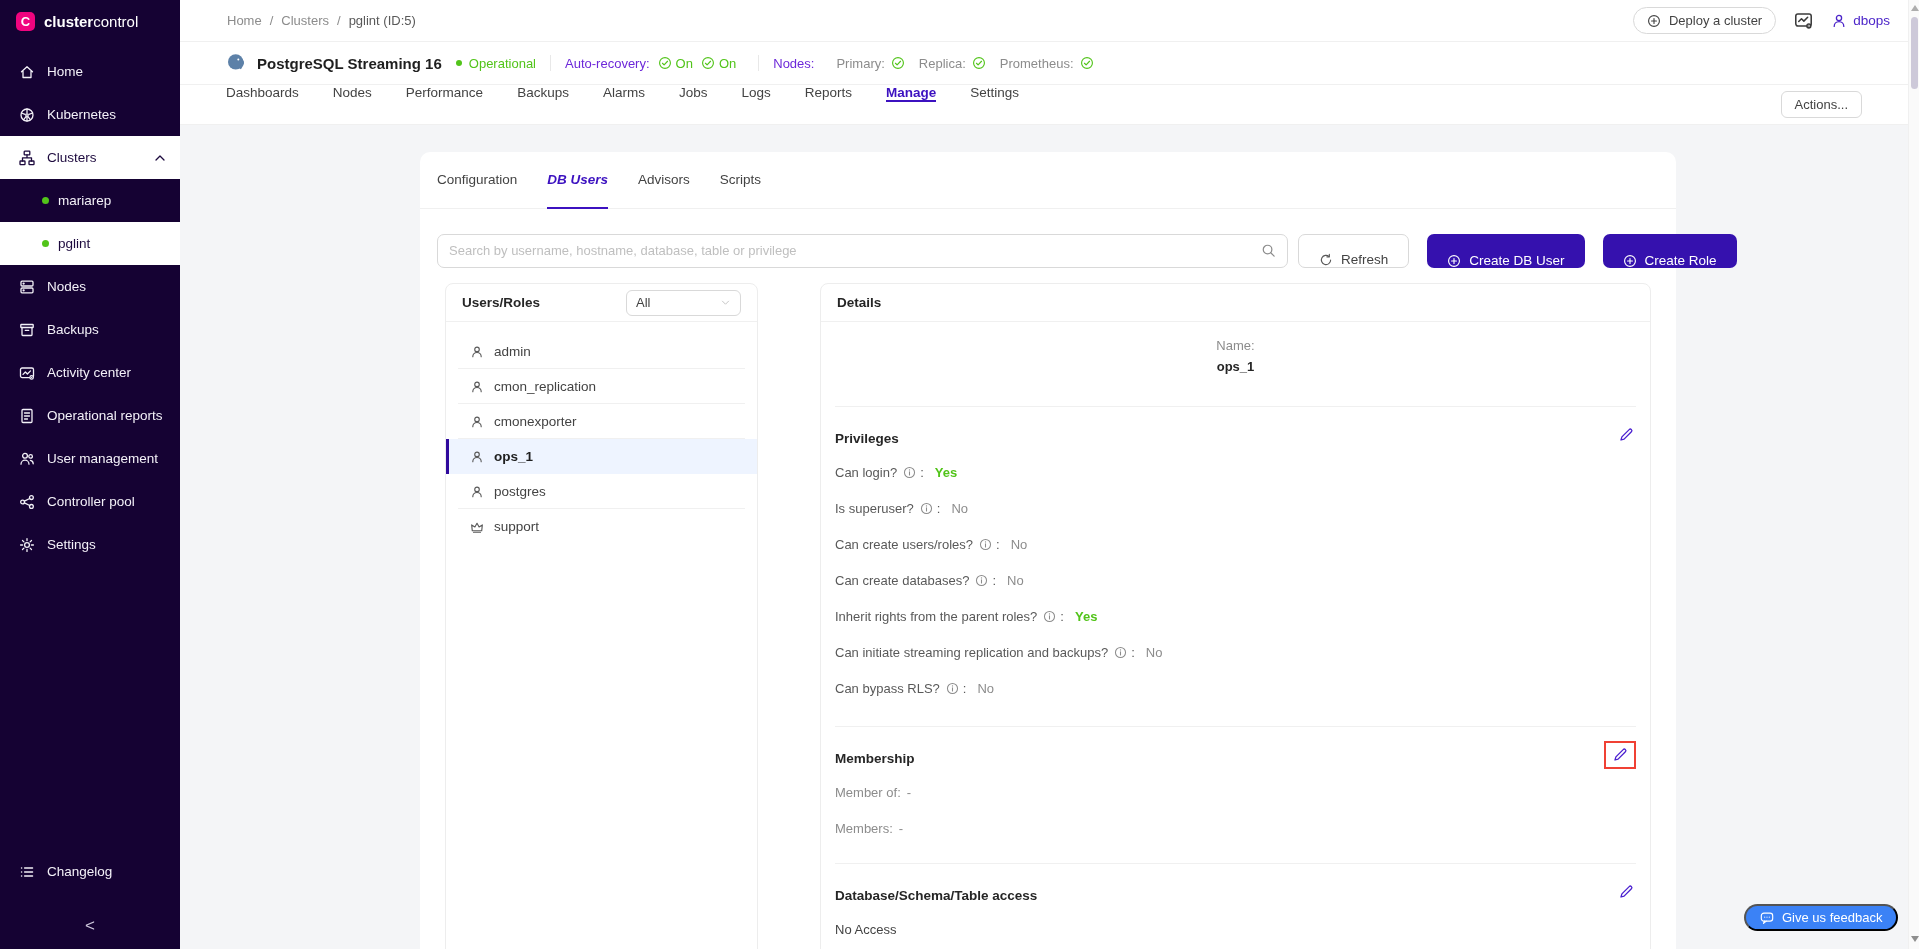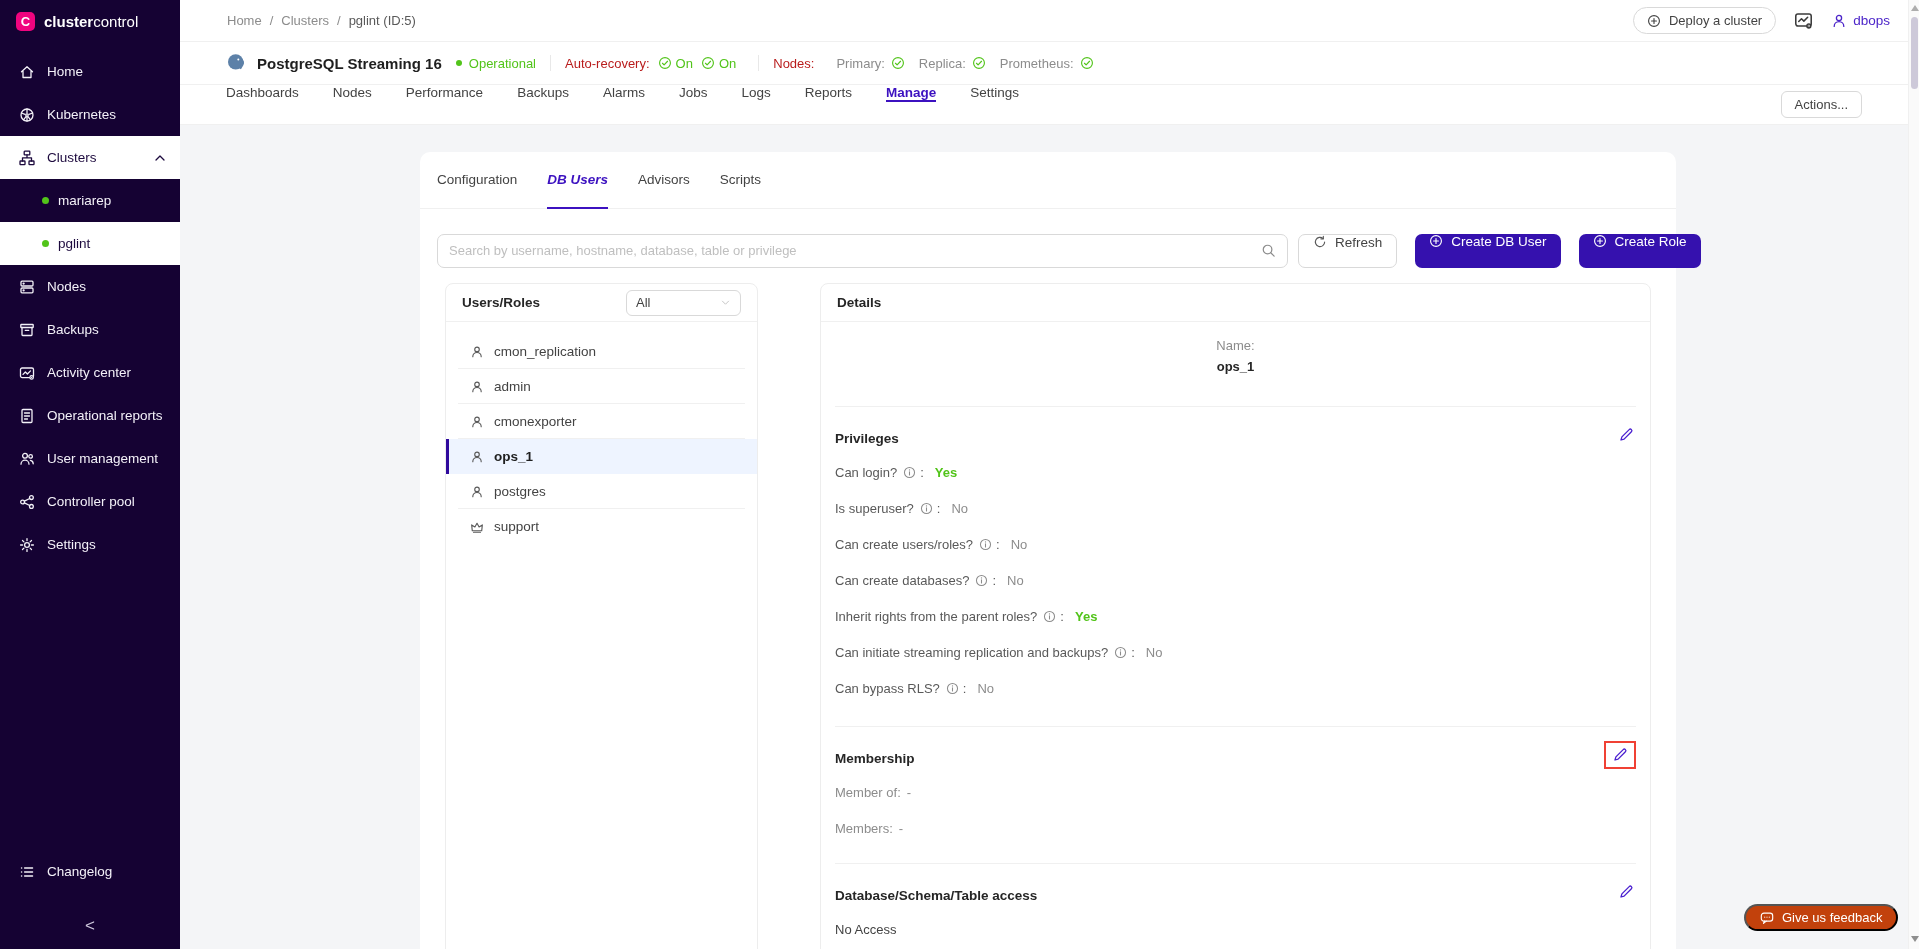--- a/index.html
+++ b/index.html
@@ -40,21 +40,21 @@
   .top-activity { width:19px; height:19px; color:#3b3b3b; cursor:pointer; }
   .top-user { display:flex; align-items:center; gap:6px; color:#4c25c9; font-size:13.5px; cursor:pointer; }
   .top-user svg { width:16px; height:16px; }
 
   .clusterbar { position:absolute; left:180px; top:42px; width:1728px; height:43px; background:#fff;
                 border-bottom:1px solid #f0f0f0; display:flex; align-items:center; padding:0 18px 0 46px; font-size:13px; }
   .cl-title { font-size:15px; font-weight:600; color:#1f1f1f; margin:0 14px 0 9px; white-space:nowrap; }
   .status-op { color:#52c41a; display:flex; align-items:center; gap:7px; }
   .gdot { width:6px; height:6px; border-radius:50%; background:#52c41a; }
   .vsep { width:1px; height:16px; background:#e8e8e8; margin:0 14px; }
-  .lab-dark { color:#b91c1c; margin-right:8px; }
+  .lab-dark { color:#6d28d9; margin-right:8px; }
   .lab-gray { color:#8c8c8c; margin:0 6px 0 14px; }
   .oncheck { display:flex; align-items:center; gap:4px; color:#52c41a; margin-right:8px; }
   .oncheck svg, .ncheck svg { width:14px; height:14px; color:#52c41a; }
   .ncheck { display:flex; align-items:center; }
 
   .tabbar { position:absolute; left:180px; top:85px; width:1728px; height:40px; background:#fff;
             border-bottom:1px solid #f0f0f0; display:flex; align-items:flex-start; gap:34px; padding:0 46px; }
   .tab { font-size:13.5px; color:#434343; display:flex; align-items:center; cursor:pointer;
          border-bottom:2px solid transparent; margin-bottom:-1px; white-space:nowrap; }
   .tab.active { color:#3c11c0; border-color:#3c11c0; font-weight:600; }
@@ -69,21 +69,21 @@
             border-bottom:2px solid transparent; margin-bottom:-1px; }
   .subtab.active { color:#3c11c0; border-color:#3c11c0; font-weight:600;font-style:italic; }
 
   .toolbar { display:flex; align-items:center; margin:19px 17px 0; height:45px; }
   .search-box { flex:0 0 851px; height:34px; border:1px solid #d9d9d9; border-radius:7px; display:flex;
                 align-items:center; padding:0 11px; background:#fff; }
   .search-box input { flex:1; border:none; outline:none; font-size:13px; color:#434343;
                       font-family:"Liberation Sans",sans-serif; }
   .search-box input::placeholder { color:#bfbfbf; }
   .search-box svg { width:15px; height:15px; color:#8c8c8c; cursor:pointer; }
-  .btn { height:34px; border-radius:7px; display:flex; align-items:flex-start; gap:8px; padding:0 14px;
+  .btn { height:34px; border-radius:7px; display:flex; align-items:flex-end; gap:8px; padding:0 20px;
          font-size:13.5px; cursor:pointer; white-space:nowrap; }
   .btn-outline { border:1px solid #d9d9d9; background:#fff; color:#434343; margin-left:10px; }
   .btn-outline svg { width:14px; height:14px; color:#595959; }
   .btn-primary { background:#3511ae; color:#fff; margin-left:18px; border:none; }
   .btn-primary svg { width:14px; height:14px; color:#fff; }
 
   .panels { display:flex; margin:10px 25px 0; gap:62px; align-items:flex-start; }
   .panel { border:1px solid #ededed; border-radius:8px; background:#fff; }
   .users-panel { width:313px; height:760px; }
   .details-panel { width:831px; height:760px; }
@@ -118,21 +118,21 @@
   .kv .strong { color:#262626; font-weight:700; }
   .priv-row { font-size:13px; color:#595959; display:flex; align-items:center; gap:4px; margin-top:21px; }
   .priv-row .icolon { margin-right:3px; }
   .info { width:13px; height:13px; color:#8c8c8c; margin-left:2px; cursor:pointer; }
   .val { color:#8c8c8c; margin-left:4px; }
   .val.positive { color:#52c41a; font-weight:700; }
   .sec-div { height:1px; background:#f0f0f0; }
   .plain { font-size:13px; color:#434343; }
 
   
-  .feedback { position:absolute; left:1744px; top:904px; height:27px; background:#c2410c; color:#fff;
+  .feedback { position:absolute; left:1744px; top:904px; height:27px; background:#3b82f6; color:#fff;
               border-radius:14px; display:flex; align-items:center; gap:8px; padding:0 14px;
               font-size:13px; cursor:pointer; z-index:10; }
   .feedback svg { width:14px; height:14px; }
   .scrollbar { position:absolute; right:0; top:0; width:11px; height:949px; background:#fafafa;
                border-left:1px solid #f0f0f0; z-index:20; }
   .sb-thumb { position:absolute; left:2px; top:17px; width:7px; height:72px; background:#cdc9d9; border-radius:4px; cursor:pointer; }
   .sb-up { position:absolute; left:2px; top:5px; width:0; height:0; border-left:4px solid transparent;
            border-right:4px solid transparent; border-bottom:6px solid #adadad; cursor:pointer; }
   .sb-down { position:absolute; left:2px; bottom:7px; width:0; height:0; border-left:4px solid transparent;
              border-right:4px solid transparent; border-top:6px solid #8f8f8f; cursor:pointer; }
@@ -402,29 +402,29 @@
               <path d="M3.5 6l4.5 4.5L12.5 6"></path>
             </svg>
         </div>
       </div>
       <div class="user-list">
         <div class="user-row">
           <svg class="ic" viewBox="0 0 16 16">
               <circle cx="8" cy="5" r="2.6"></circle>
               <path d="M3.2 13.4c0-2.7 2.1-4.8 4.8-4.8s4.8 2.1 4.8 4.8"></path>
             </svg>
-          <span>cmon_replication</span>
+          <span>admin</span>
             <span class="divl"></span>
         </div>
         <div class="user-row">
           <svg class="ic" viewBox="0 0 16 16">
               <circle cx="8" cy="5" r="2.6"></circle>
               <path d="M3.2 13.4c0-2.7 2.1-4.8 4.8-4.8s4.8 2.1 4.8 4.8"></path>
             </svg>
-          <span>admin</span>
+          <span>cmon_replication</span>
             <span class="divl"></span>
         </div>
         <div class="user-row">
           <svg class="ic" viewBox="0 0 16 16">
               <circle cx="8" cy="5" r="2.6"></circle>
               <path d="M3.2 13.4c0-2.7 2.1-4.8 4.8-4.8s4.8 2.1 4.8 4.8"></path>
             </svg>
           <span>cmonexporter</span>
             <span class="divl"></span>
         </div>

